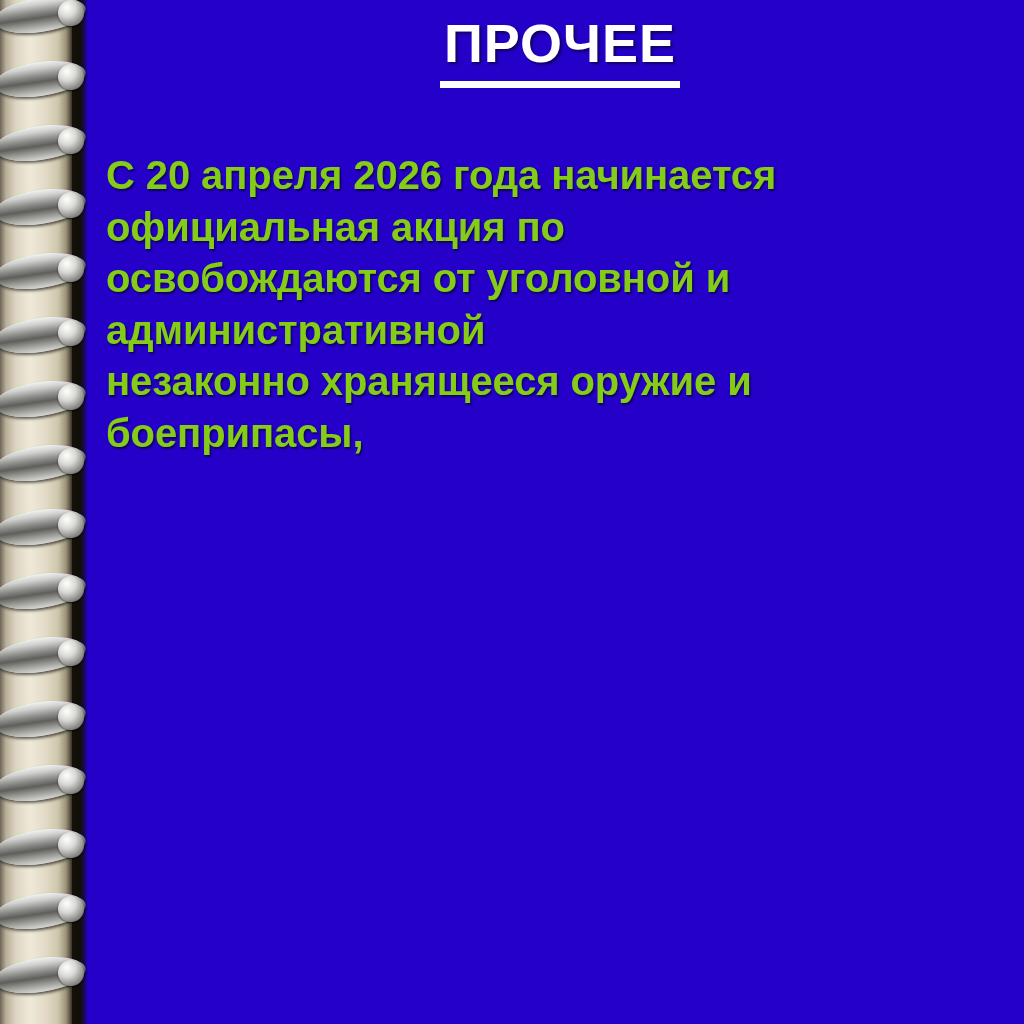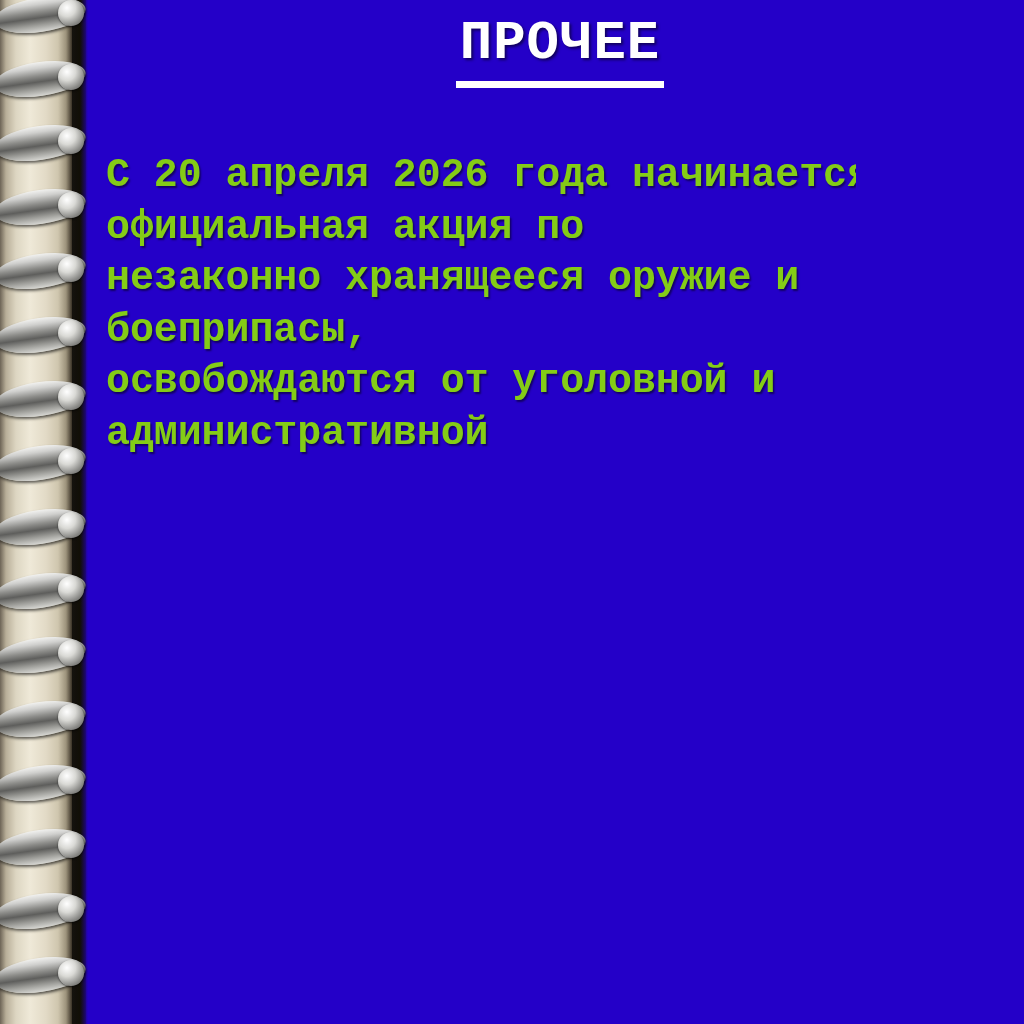--- a/index.html
+++ b/index.html
@@ -13,21 +13,20 @@
     font-family: "Liberation Sans", sans-serif;
     background: #2400c8;
   }
 
   #slide {
     position: relative;
     width: 856px;
     height: 1024px;
     background: #2400c8;
     overflow: hidden;
-    font-family: Liberation Mono, monospace;
   }
 
   
   #binding {
     position: absolute;
     left: 0;
     top: 0;
     width: 96px;
     height: 1024px;
     background: linear-gradient(
@@ -226,17 +225,17 @@
         <div class="cap"></div>
       </div>
   </div>
 
   <div id="title">
     <span class="u">ПРОЧЕЕ</span>
   </div>
 
   <div id="bodytext">
     <p>С 20 апреля 2026 года начинается официальная акция по</p>
+    <p>освобождаются от уголовной и административной</p>
     <p>незаконно хранящееся оружие и боеприпасы,</p>
-    <p>освобождаются от уголовной и административной</p>
   </div>
 
 </div>
 
 </body></html>

